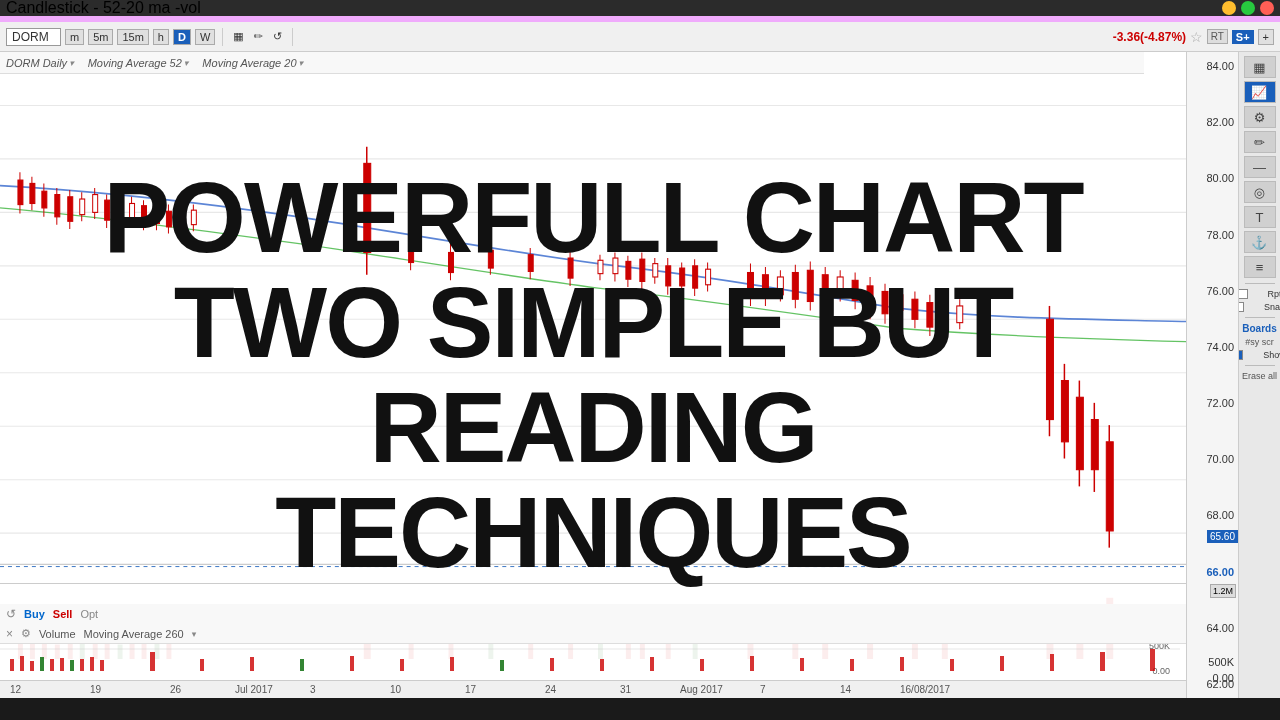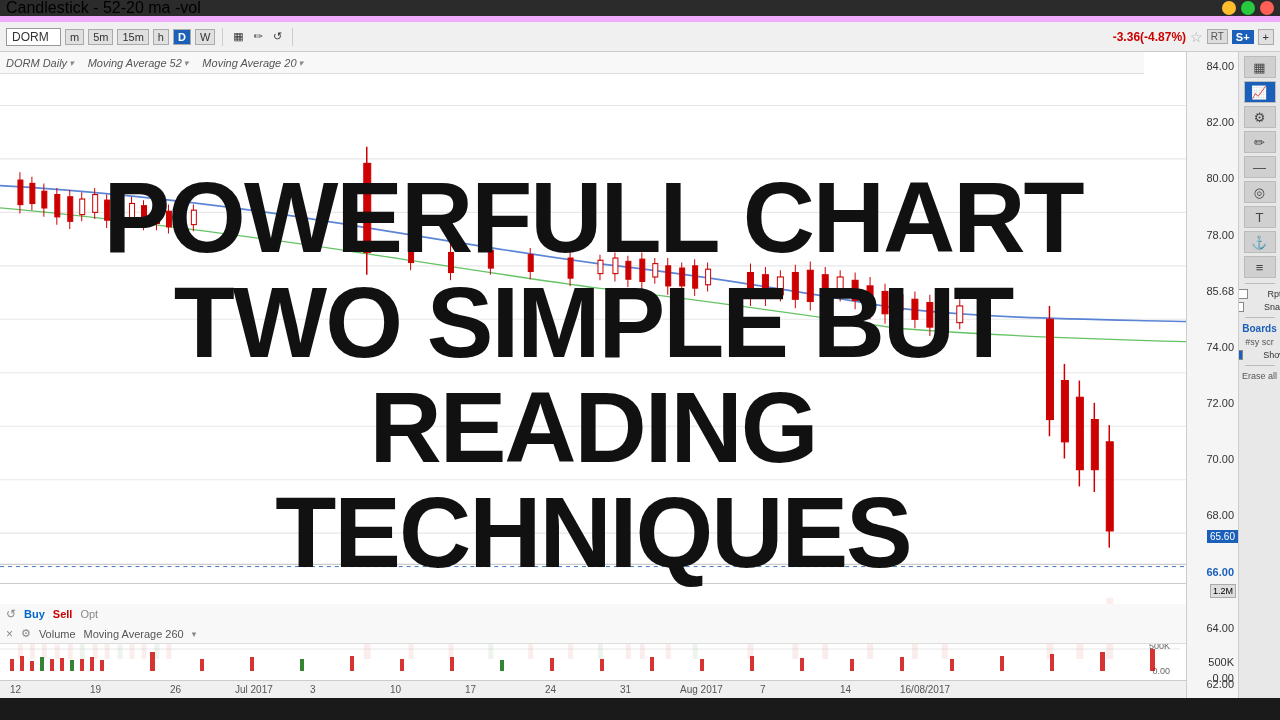--- a/index.html
+++ b/index.html
@@ -545,21 +545,21 @@
       </div>
     </div>
 
   </div>
 
   <div id="price-axis">
     <span class="price-label">84.00</span>
     <span class="price-label">82.00</span>
     <span class="price-label">80.00</span>
     <span class="price-label">78.00</span>
-    <span class="price-label">85.68</span>
+    <span class="price-label">76.00</span>
     <span class="price-label">74.00</span>
     <span class="price-label">72.00</span>
     <span class="price-label">70.00</span>
     <span class="price-label">68.00</span>
     <span class="price-label" style="color:#1a5fba;font-weight:bold;">66.00</span>
     <span class="price-label">64.00</span>
     <span class="price-label">62.00</span>
 
     <div class="current-price" style="top:auto;bottom:155px;">65.60</div>
 

